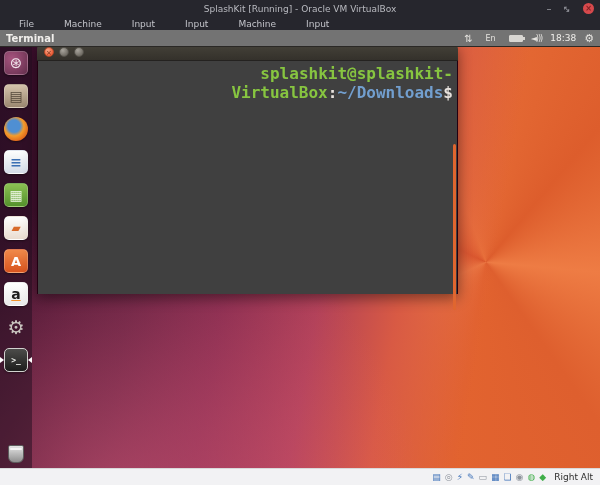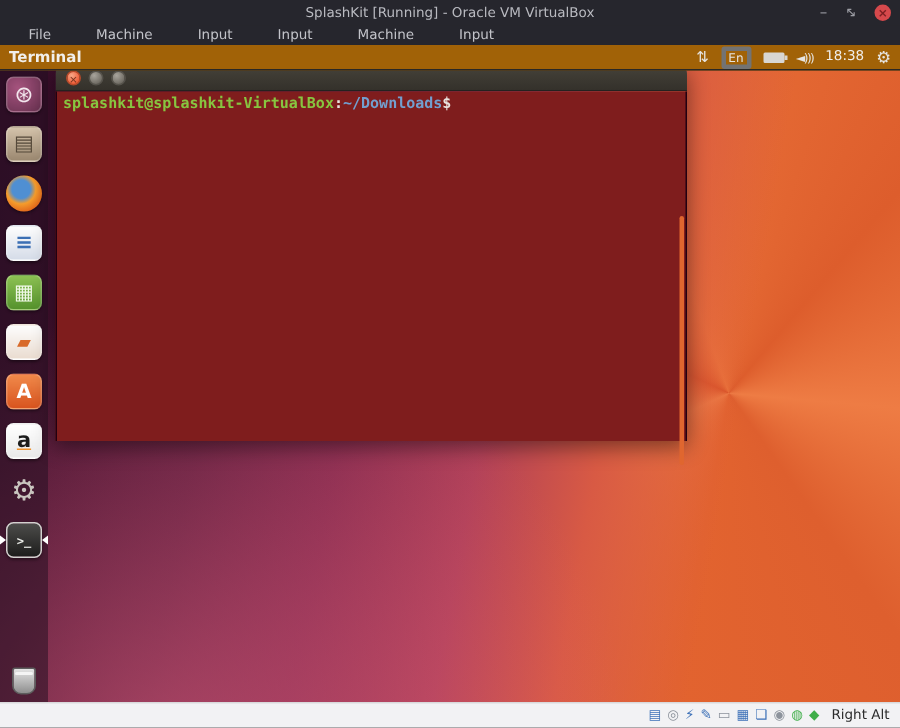--- a/index.html
+++ b/index.html
@@ -24,21 +24,21 @@
   .desktop { position:relative; width:600px; height:438px; overflow:hidden; flex:0 0 438px; }
   .wallpaper { position:absolute; inset:0;
     background:
       linear-gradient(to bottom, rgba(165,45,25,0.55) 0px, rgba(165,45,25,0) 14px),
       radial-gradient(ellipse at 18% 108%, rgba(228,100,130,0.55), rgba(228,100,130,0) 45%),
       linear-gradient(100deg, #330c28 0%, #43112f 12%, #5c1c3c 26%, #83294c 40%, #b04058 54%, #d85a44 66%, rgba(226,106,56,0) 79%),
       conic-gradient(from 190deg at 81% 53%, #e2632f 0deg, #ec7a42 55deg, #da5528 105deg, #ea7239 150deg, #dd5d2c 210deg, #ee7c44 265deg, #de5f2e 315deg, #e2632f 360deg);
   }
 
   
-  .top-panel { position:absolute; left:0; top:0; width:600px; height:17px; background:#a16207; border-bottom:1px solid #2a2825; display:flex; align-items:center; justify-content:space-between; padding:0 6px; z-index:30;gap:10px; }
+  .top-panel { position:absolute; left:0; top:0; width:600px; height:17px; background:#737373; border-bottom:1px solid #2a2825; display:flex; align-items:center; justify-content:space-between; padding:0 6px; z-index:30;gap:10px; }
   .panel-appname { font-size:10px; font-weight:bold; color:#f1efec; }
   .panel-tray { display:flex; align-items:center; gap:8px; }
   .tray-net { color:#e6e4e0; font-size:10px; }
   .tray-kbd { color:#e6e4e0; font-size:8px; border:3px solid #737373; border-radius:2px; padding:0 2px; line-height:9px; }
   .tray-batt { width:14px; height:7px; border:1px solid #d8d6d2; border-radius:1px; position:relative; background:#d8d6d2; }
   .tray-batt::after { content:""; position:absolute; right:-3px; top:1.5px; width:2px; height:3px; background:#d8d6d2; }
   .tray-vol { color:#e6e4e0; font-size:8px; letter-spacing:-1px; }
   .tray-time { color:#f1efec; font-size:9px; }
   .tray-gear { color:#e6e4e0; font-size:11px; }
 
@@ -63,21 +63,21 @@
   .trash-cup::before { content:""; position:absolute; left:1px; right:1px; top:2px; height:2px; background:#f4f4f4; border-radius:2px; }
 
   
   .terminal { position:absolute; left:37px; top:14px; width:421px; height:250px; z-index:25; border-radius:5px 5px 0 0; box-shadow:0 4px 14px rgba(0,0,0,0.45); }
   .term-titlebar { height:17px; border-radius:5px 5px 0 0; background:linear-gradient(#454239,#34312b); border-bottom:1px solid #242220; position:relative; display:flex; align-items:center; justify-content:center; }
   .term-buttons { position:absolute; left:7px; top:3px; display:flex; gap:5px; }
   .term-btn { width:10px; height:10px; border-radius:50%; font-size:7px; line-height:10px; text-align:center; }
   .term-btn.close { background:radial-gradient(circle at 35% 30%, #f8a888, #ee5f3a 70%); color:#76321c; border:1px solid #b54a2a; }
   .term-btn.minimize, .term-btn.maximize { background:radial-gradient(circle at 35% 30%, #a8a49c, #6e6a62 75%); border:1px solid #55524b; }
   .term-title { font-size:9px; font-weight:bold; color:#e8e4dd; }
-  .term-body { height:233px; background:#7f1d1d; padding:3px 4px; font-family:"DejaVu Sans Mono","Liberation Mono",monospace; font-size:10px; font-weight:bold; border-left:1px solid #201; border-right:1px solid #201; position:relative; }
+  .term-body { height:233px; background:#404040; padding:3px 4px; font-family:"DejaVu Sans Mono","Liberation Mono",monospace; font-size:16px; font-weight:bold; border-left:1px solid #201; border-right:1px solid #201; position:relative;text-align:right; }
   .prompt-user { color:#87c540; }
   .prompt-colon, .prompt-dollar { color:#e8e3df; }
   .prompt-path { color:#729fcf; }
   .term-scrollbar { position:absolute; right:1px; top:83px; width:3px; height:166px; background:#e0662f; border-radius:2px; }
 
   
   .statusbar { height:17px; background:#f2f2f4; border-top:1px solid #d9d9db; display:flex; align-items:center; justify-content:flex-end; gap:4px; padding:0 7px; flex:0 0 17px; }
   .sb-icon { font-size:9px; line-height:10px; }
   .sb-blue { color:#3f72b8; } .sb-gray { color:#8d939c; } .sb-green { color:#3fae49; }
   .sb-hostkey { font-size:9px; color:#2c2c2c; margin-left:4px; }

